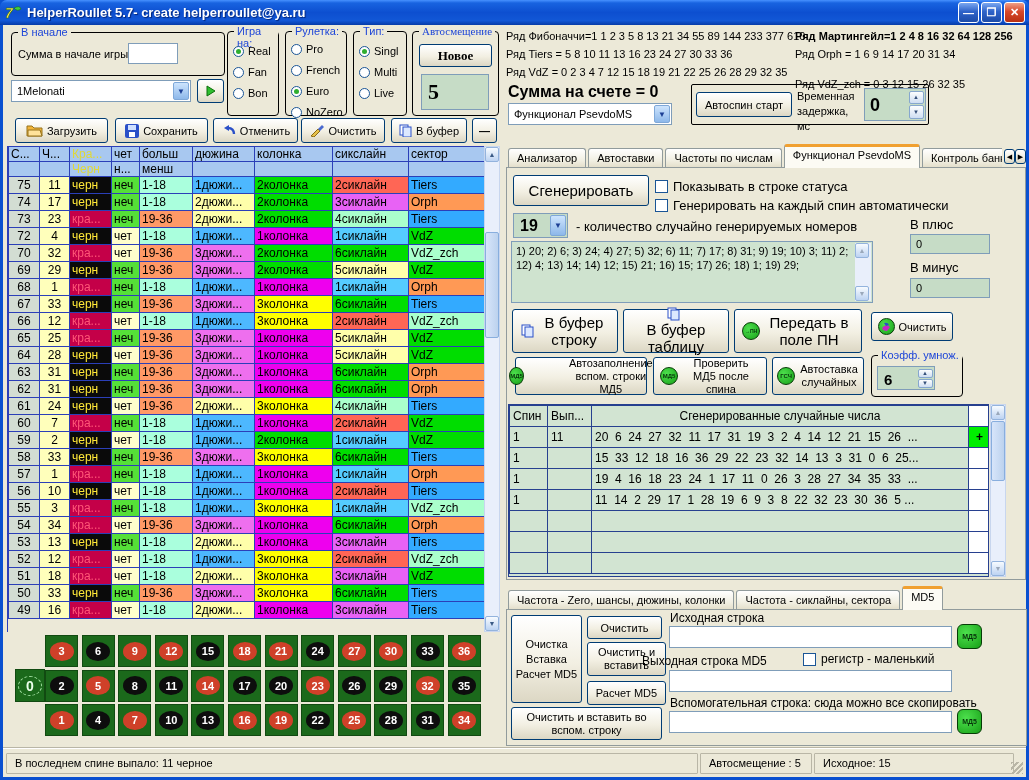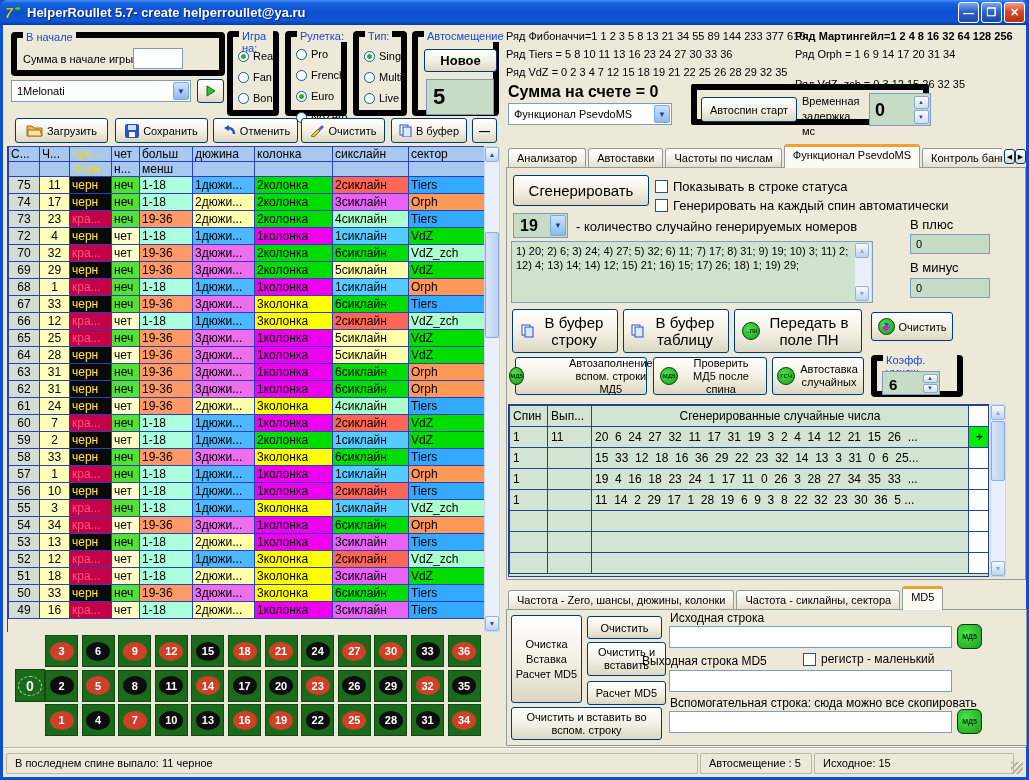--- a/index.html
+++ b/index.html
@@ -17,21 +17,21 @@
     display:flex; align-items:center; justify-content:center; color:#fff; font-weight:bold; font-size:11px;
     background:linear-gradient(180deg,#7aa7f0,#2e63c9 45%,#1c4ba8); }
   .winbtn.close { background:linear-gradient(180deg,#f0a088,#d8482a 45%,#b83012); }
   #winbtns { margin-left:auto; display:flex; }
 
   
   .btn { position:absolute; border:1px solid #003c74; border-radius:3px;
     background:linear-gradient(180deg,#ffffff,#f2efe2 55%,#dcd7c4);
     display:flex; align-items:center; justify-content:center; font-size:11px; text-align:center; }
   .btn .ic { margin-right:4px; display:inline-flex; }
-  .group { position:absolute; border:6px solid #000000; border-radius:4px; }
+  .group { position:absolute; border:1px solid #000000; border-radius:4px; }
   .group > .legend { position:absolute; top:-7px; left:6px; background:#ece9d8; padding:0 3px; color:#1d45d8; }
   .field { position:absolute; border:1px solid #7f9db9; background:#fff; }
   .gfield { position:absolute; border:1px solid #7f9db9; background:#c6dcc6; }
   .combo-arrow { position:absolute; right:1px; top:1px; bottom:1px; width:16px;
     background:linear-gradient(180deg,#cde4fd,#8db8ea); border:1px solid #7fa8d8; border-radius:2px;
     color:#1c3f94; font-size:8px; display:flex; align-items:center; justify-content:center; }
   .cb { width:13px; height:13px; background:#fff; border:1px solid #1a5596; display:inline-block; flex:none; }
   .radio { width:11px; height:11px; border-radius:50%; border:1px solid #1a5596; background:#fff; display:inline-block; flex:none; position:relative; }
   .radio.sel::after { content:""; position:absolute; left:2px; top:2px; width:5px; height:5px; border-radius:50%; background:#2fae2f; }
   .radio-item { display:flex; align-items:center; gap:4px; margin-bottom:9px; }
@@ -166,21 +166,21 @@
             <span class="radio sel"></span>
             <span>Euro</span>
           </div>
           <div class="radio-item">
             <span class="radio"></span>
             <span>NoZero</span>
           </div>
         </div>
   </div>
 
-  <div class="group" style="left:409px; top:6px; width:87px; height:85px;">
+  <div class="group" style="left:409px; top:6px; width:87px; height:85px;font-family:Liberation Serif, serif;">
     <span class="legend">Автосмещение</span>
     <div class="btn" style="left:6px; top:12px; width:73px; height:23px; font-weight:bold; font-size:13px;">Новое</div>
     <div class="gfield" style="left:8px; top:42px; width:68px; height:36px; font-size:22px; font-weight:bold; padding:4px 0 0 6px;">5</div>
   </div>
 
   <div class="btn" style="left:12px; top:93px; width:93px; height:25px;">
     <span class="ic">
           <svg width="17" height="13">
             <path d="M1 2 h5 l2 2 h8 v8 h-15 z" fill="#f2b53a" stroke="#96731c"></path>
             <path d="M2 6 h12 l2 6 h-14 z" fill="#ffe29a" stroke="#96731c"></path>
@@ -741,21 +741,21 @@
 
   <div class="btn" style="left:509px; top:284px; width:106px; height:44px; font-size:15px;">
     <span class="ic">
           <svg width="14" height="14">
             <rect x="1" y="1" width="8" height="10" fill="#fff" stroke="#2b50c8"></rect>
             <rect x="4" y="3" width="8" height="10" fill="#dce8ff" stroke="#2b50c8"></rect>
           </svg>
         </span>
     <span style="width:70px;">В буфер строку</span>
   </div>
-  <div class="btn" style="left:620px; top:284px; width:106px; height:44px; font-size:15px;">
+  <div class="btn" style="left:620px; top:284px; width:106px; height:44px; font-size:15px;flex-direction:column;">
     <span class="ic">
           <svg width="14" height="14">
             <rect x="1" y="1" width="8" height="10" fill="#fff" stroke="#2b50c8"></rect>
             <rect x="4" y="3" width="8" height="10" fill="#dce8ff" stroke="#2b50c8"></rect>
           </svg>
         </span>
     <span style="width:72px;">В буфер таблицу</span>
   </div>
   <div class="btn" style="left:731px; top:284px; width:128px; height:44px; font-size:15px;">
     <span class="ic badge" style="width:18px; height:18px; font-size:5px;">→ПН</span>

